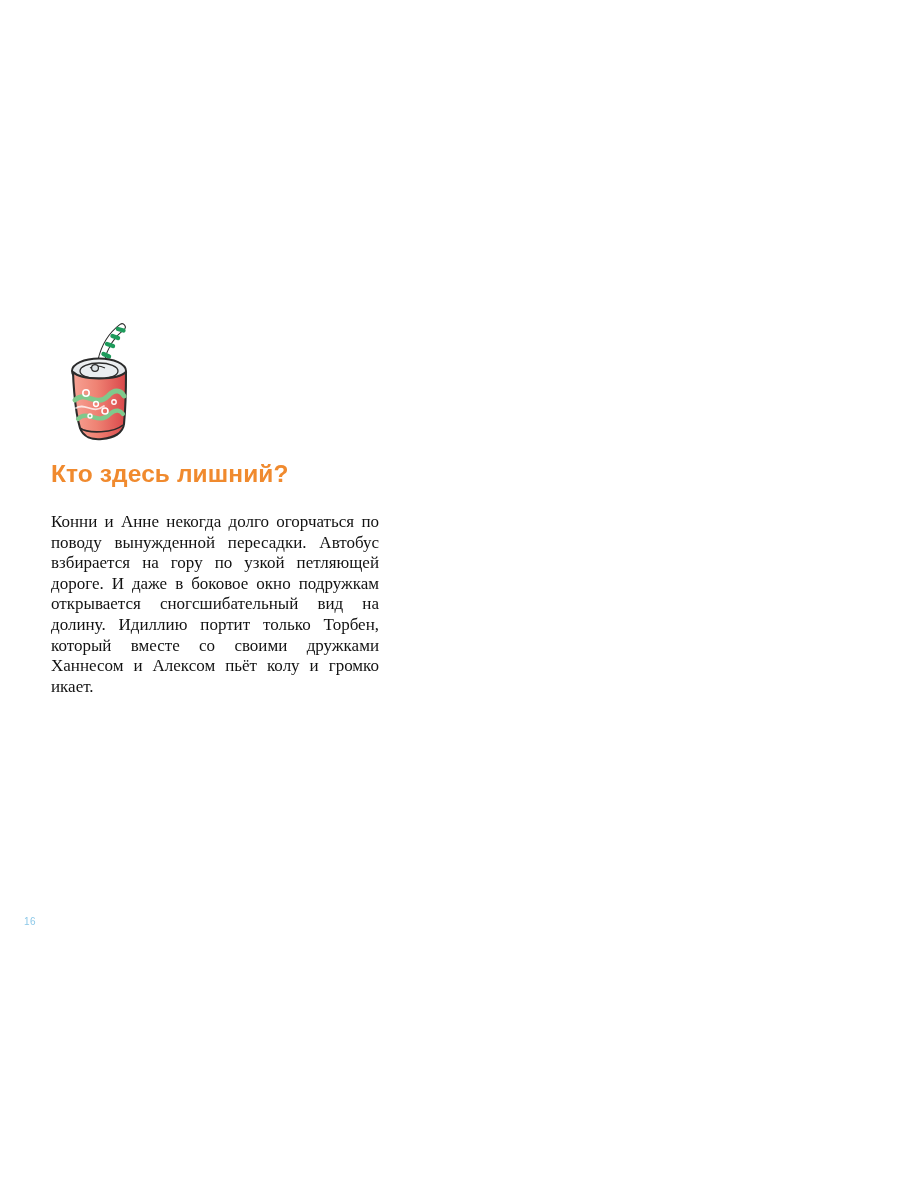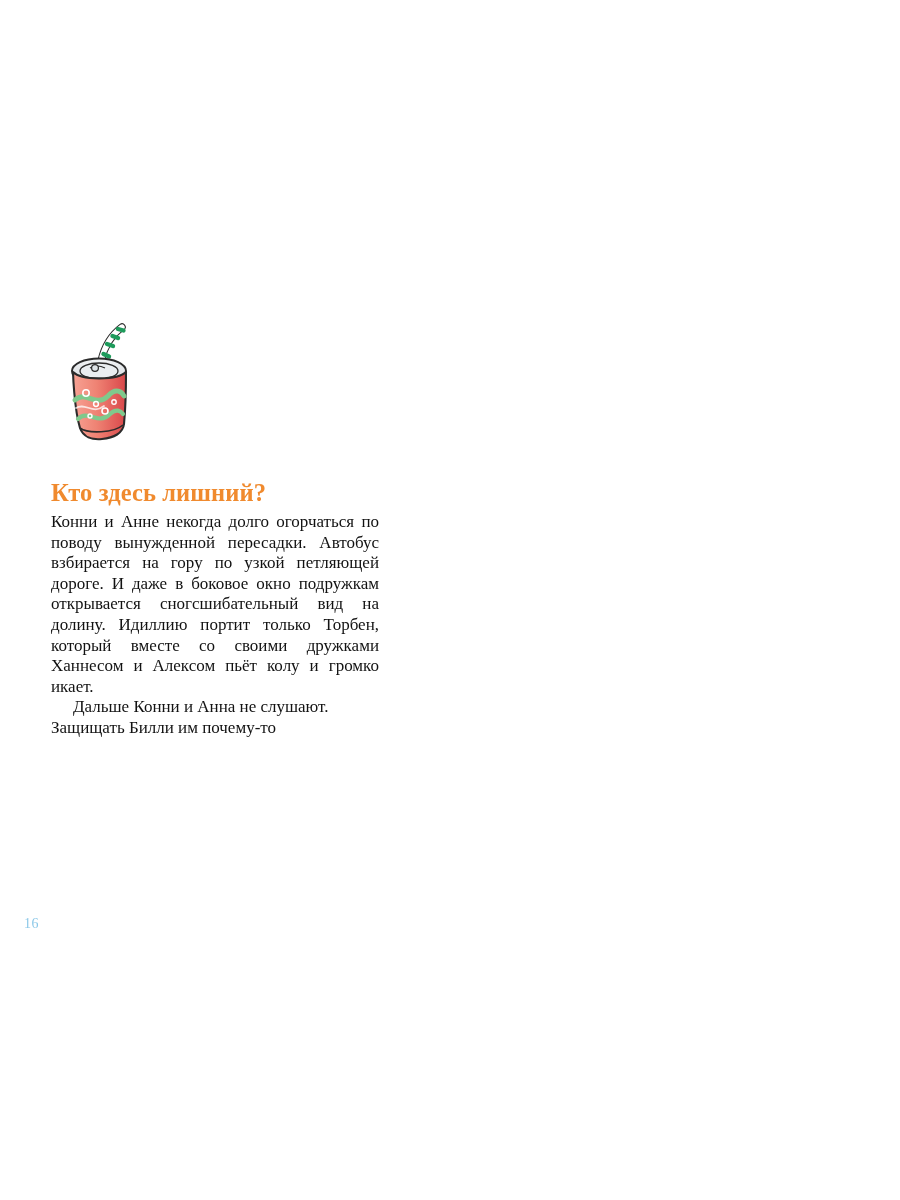--- a/index.html
+++ b/index.html
@@ -19,24 +19,24 @@
   .page-right{left:450px;width:450px;}
 
   
   .soda-wrap{
     position:absolute;left:52px;top:316px;width:130px;height:132px;
   }
   .soda-wrap svg{display:block;width:130px;height:132px;}
 
   
   .chapter-title{
-    position:absolute;left:51px;top:480px;
+    position:absolute;left:51px;top:461px;
     width:340px;
     margin:0;
-    font-family:Liberation Serif, serif;
+    font-family:Liberation Sans, sans-serif;
     font-weight:700;
     font-size:24.5px;
     letter-spacing:0.1px;
     color:#F08A2E;
     line-height:1.1;
     white-space:nowrap;
   }
 
   
   .col{
@@ -51,22 +51,22 @@
   .col-left{left:51px;top:512px;width:328px;}
 
   .col p{margin:0;}
   .col p.indent{text-indent:22px;}
   .col p.flush{text-indent:0;}
   .col p.last{text-align:left;}
 
   
   .folio{
     position:absolute;top:916px;
-    font-family:Liberation Serif, serif;
-    font-size:14px;
+    font-family:Liberation Sans, sans-serif;
+    font-size:10px;
     color:#8CC8E8;
     letter-spacing:0.5px;
   }
   .folio-left{left:24px;}
 </style>
 </head>
 <body>
 
 <div class="spread">
 
@@ -115,21 +115,20 @@
         <circle cx="62" cy="86" r="2.2" fill="none" stroke="#FFFFFF" stroke-width="1.4"></circle>
 
         <path d="M28 112 C 36 118, 62 117, 71 109" fill="none" stroke="#2B2B2B" stroke-width="1.6"></path>
       </svg>
     </div>
 
     <h1 class="chapter-title">Кто здесь лишний?</h1>
 
     <div class="col col-left">
       <p class="flush">Конни и Анне некогда долго огорчаться по поводу вынужденной пересадки. Автобус взбирается на гору по узкой петляющей дороге. И даже в боковое окно подружкам открывается сногсшибательный вид на долину. Идиллию портит только Торбен, который вместе со своими дружками Ханнесом и Алексом пьёт колу и громко икает.</p>
-      <p class="indent last">Дальше Конни и Анна не слушают. Защищать Билли им почему-то</p>
     </div>
 
     <div class="folio folio-left">16</div>
   </div>
 
   <div class="page page-right">
 
     
     
 

